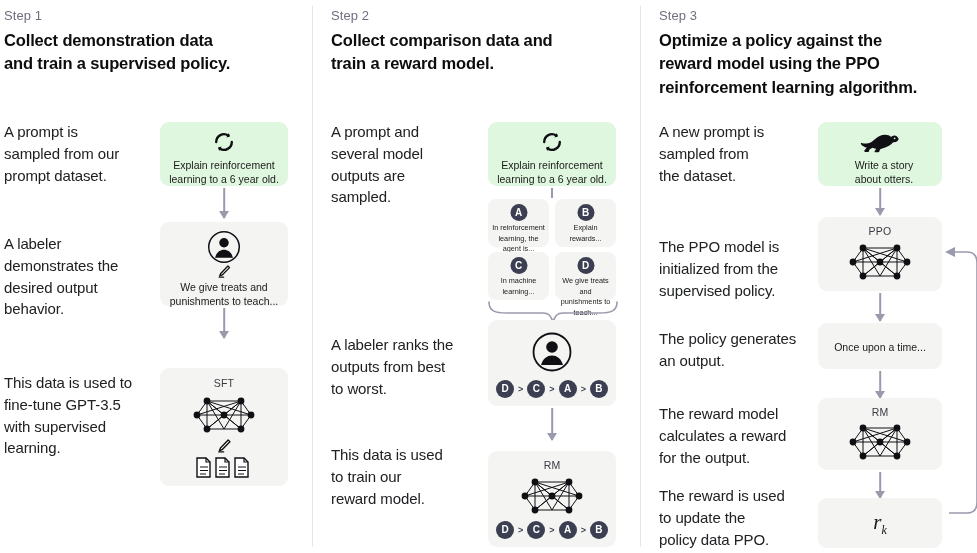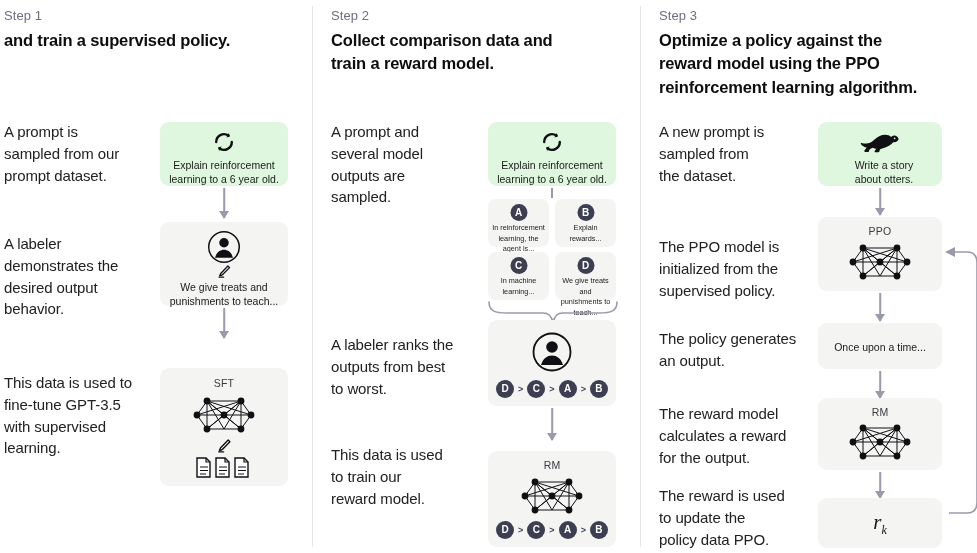--- a/index.html
+++ b/index.html
@@ -117,20 +117,21 @@
 
 <div class="diagram">
 
   <div class="divider" id="div1"></div>
   <div class="divider" id="div2"></div>
 
   <div class="col" id="col1">
 
     <div class="step-label">Step 1</div>
     <div class="step-title">
+      <div>Collect demonstration data</div>
       <div>and train a supervised policy.</div>
     </div>
 
     <div class="desc" style="top:121px;white-space:pre-line;">A prompt is
 sampled from our
 prompt dataset.</div>
     <div class="desc" style="top:233px;white-space:pre-line;">A labeler
 demonstrates the
 desired output
 behavior.</div>

